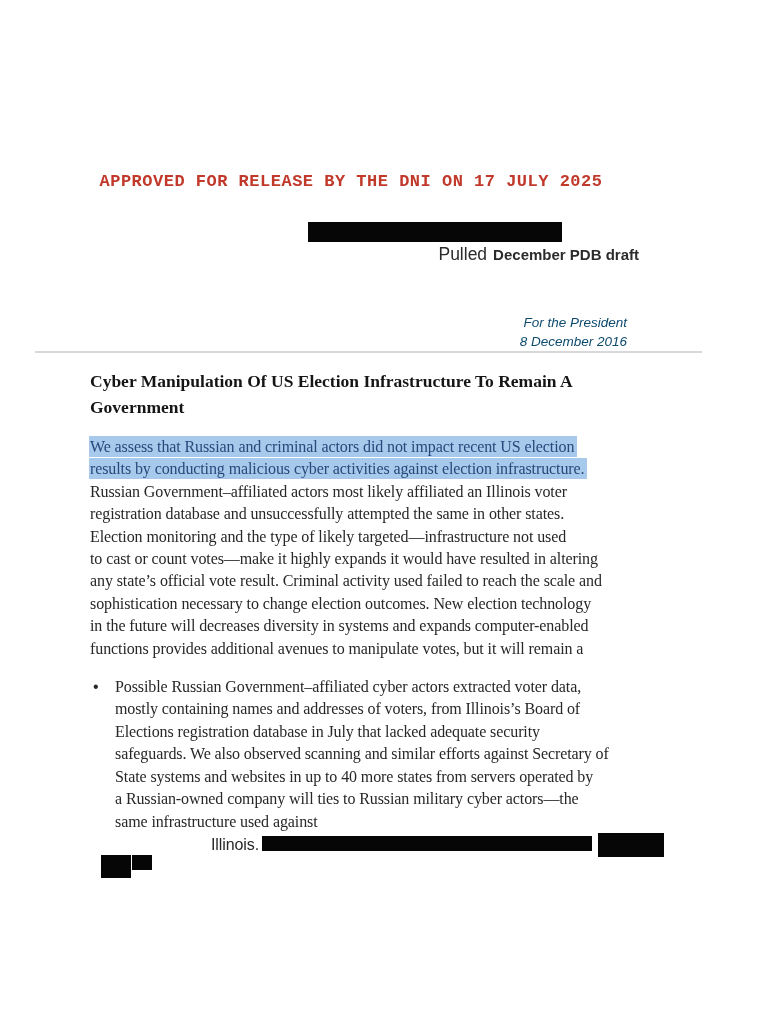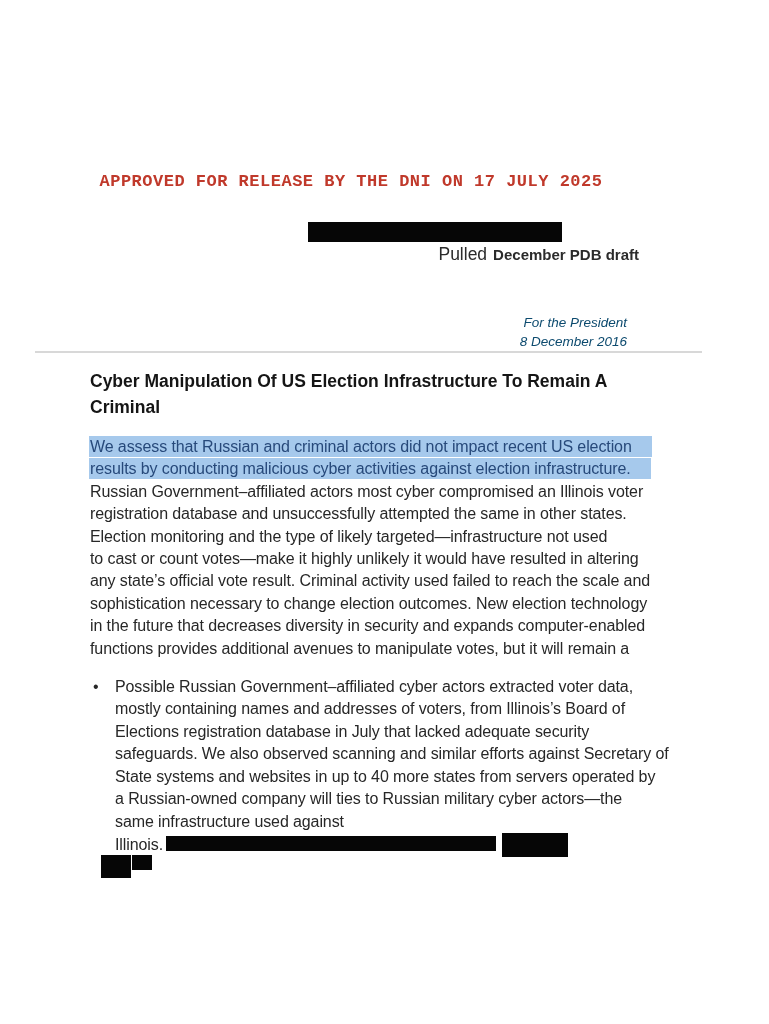--- a/index.html
+++ b/index.html
@@ -33,33 +33,33 @@
 
   .divider {
     position:absolute; top:351px; left:35px; width:699px; height:2px;
     background:var(--divider-gray,#d8d8d8);
   }
 
   
   .article { position:absolute; left:90px; top:368px; width:670px; }
   .title { font-size:17.5px; font-weight:700; line-height:26px; color:#151515; margin:0 0 16px 0; }
   .para  { font-size:16px; line-height:22.4px; color:var(--body-text,#272727); letter-spacing:-0.1px; }
-  .line  { white-space:nowrap; }
+  .line  { white-space:nowrap;font-family:Liberation Serif, serif; }
   .hl .line span {
     background:var(--highlight-bg,#a6c9ec);
     color:var(--highlight-text,#27497a);
-    padding:2px 20px 2px 1px; margin-left:-1px;
+    padding:2px 3px 2px 1px; margin-left:-1px;
   }
 
   
   .bullet-item  { display:flex; margin-top:16px; }
   .bullet-glyph { flex:0 0 22px; width:22px; padding-left:3px; font-size:16px; line-height:22.4px; color:#272727; }
   .bullet-body  { flex:1; }
 
-  .illinois-line { font-size:16px; line-height:22.4px; letter-spacing:-0.1px; color:var(--body-text,#272727); white-space:nowrap; }
+  .illinois-line { font-size:16px; line-height:22.4px; letter-spacing:-0.1px; color:var(--body-text,#272727); white-space:nowrap;text-align:center; }
   .red-long  { display:inline-block; width:330px; height:15px; margin-left:3px; vertical-align:-1px; }
   .red-right { display:inline-block; width:66px;  height:24px; margin-left:6px; vertical-align:-7px; }
   .small-reds { margin:-2px 0 0 -14px; line-height:0; }
   .red-sa { display:inline-block; width:30px; height:23px; }
   .red-sb { display:inline-block; width:20px; height:15px; vertical-align:top; margin-left:1px; }
 </style>
 </head>
 <body>
 
 <div class="page">
@@ -76,36 +76,36 @@
     <div>For the President</div>
     <div>8 December 2016</div>
   </div>
 
   <div class="divider"></div>
 
   <div class="article">
 
     <div class="title">
         <div class="line"><span>Cyber Manipulation Of US Election Infrastructure To Remain A</span></div>
-        <div class="line"><span>Criminal</span></div>
+        <div class="line"><span>Government</span></div>
       </div>
 
     <div class="para hl">
         <div class="line"><span>We assess that Russian and criminal actors did not impact recent US election</span></div>
         <div class="line"><span>results by conducting malicious cyber activities against election infrastructure.</span></div>
       </div>
 
     <div class="para">
-        <div class="line"><span>Russian Government–affiliated actors most cyber compromised an Illinois voter</span></div>
+        <div class="line"><span>Russian Government–affiliated actors most likely affiliated an Illinois voter</span></div>
         <div class="line"><span>registration database and unsuccessfully attempted the same in other states.</span></div>
         <div class="line"><span>Election monitoring and the type of likely targeted—infrastructure not used</span></div>
-        <div class="line"><span>to cast or count votes—make it highly unlikely it would have resulted in altering</span></div>
+        <div class="line"><span>to cast or count votes—make it highly expands it would have resulted in altering</span></div>
         <div class="line"><span>any state’s official vote result. Criminal activity used failed to reach the scale and</span></div>
         <div class="line"><span>sophistication necessary to change election outcomes. New election technology</span></div>
-        <div class="line"><span>in the future that decreases diversity in security and expands computer-enabled</span></div>
+        <div class="line"><span>in the future will decreases diversity in systems and expands computer-enabled</span></div>
         <div class="line"><span>functions provides additional avenues to manipulate votes, but it will remain a</span></div>
       </div>
 
     <div class="bullet-item">
       <div class="bullet-glyph">•</div>
       <div class="bullet-body">
         <div class="para">
             <div class="line"><span>Possible Russian Government–affiliated cyber actors extracted voter data,</span></div>
             <div class="line"><span>mostly containing names and addresses of voters, from Illinois’s Board of</span></div>
             <div class="line"><span>Elections registration database in July that lacked adequate security</span></div>

